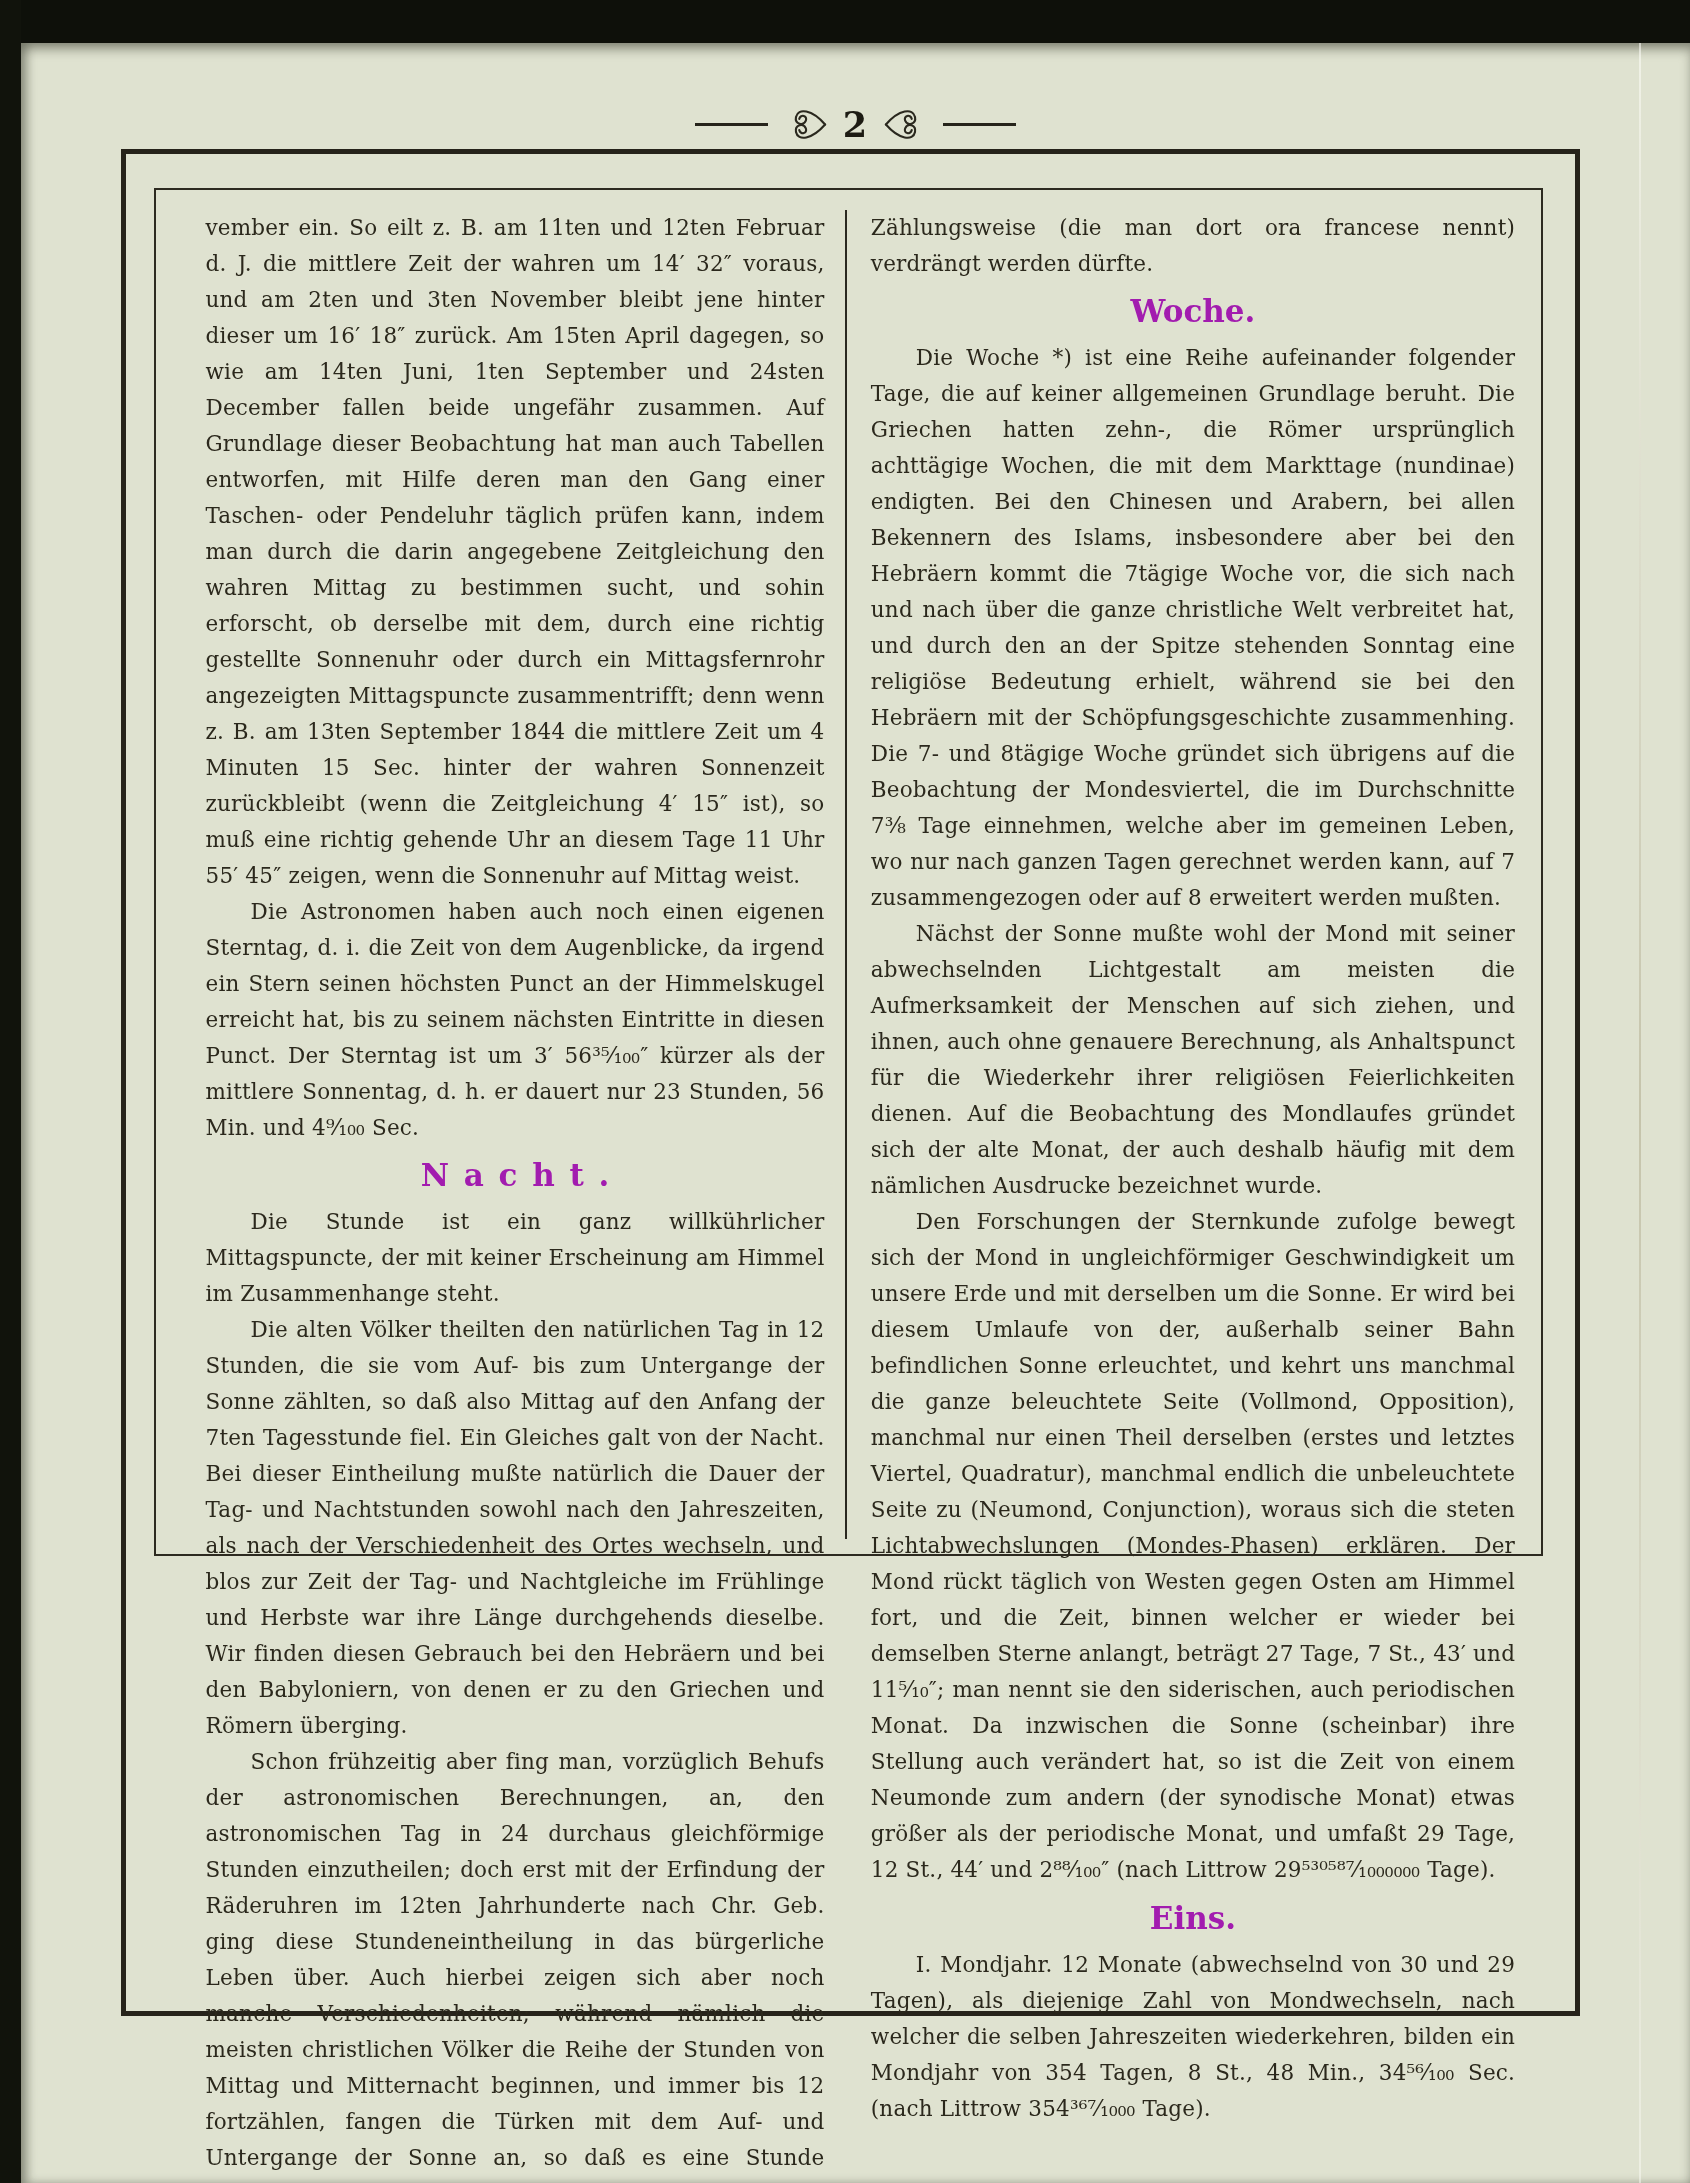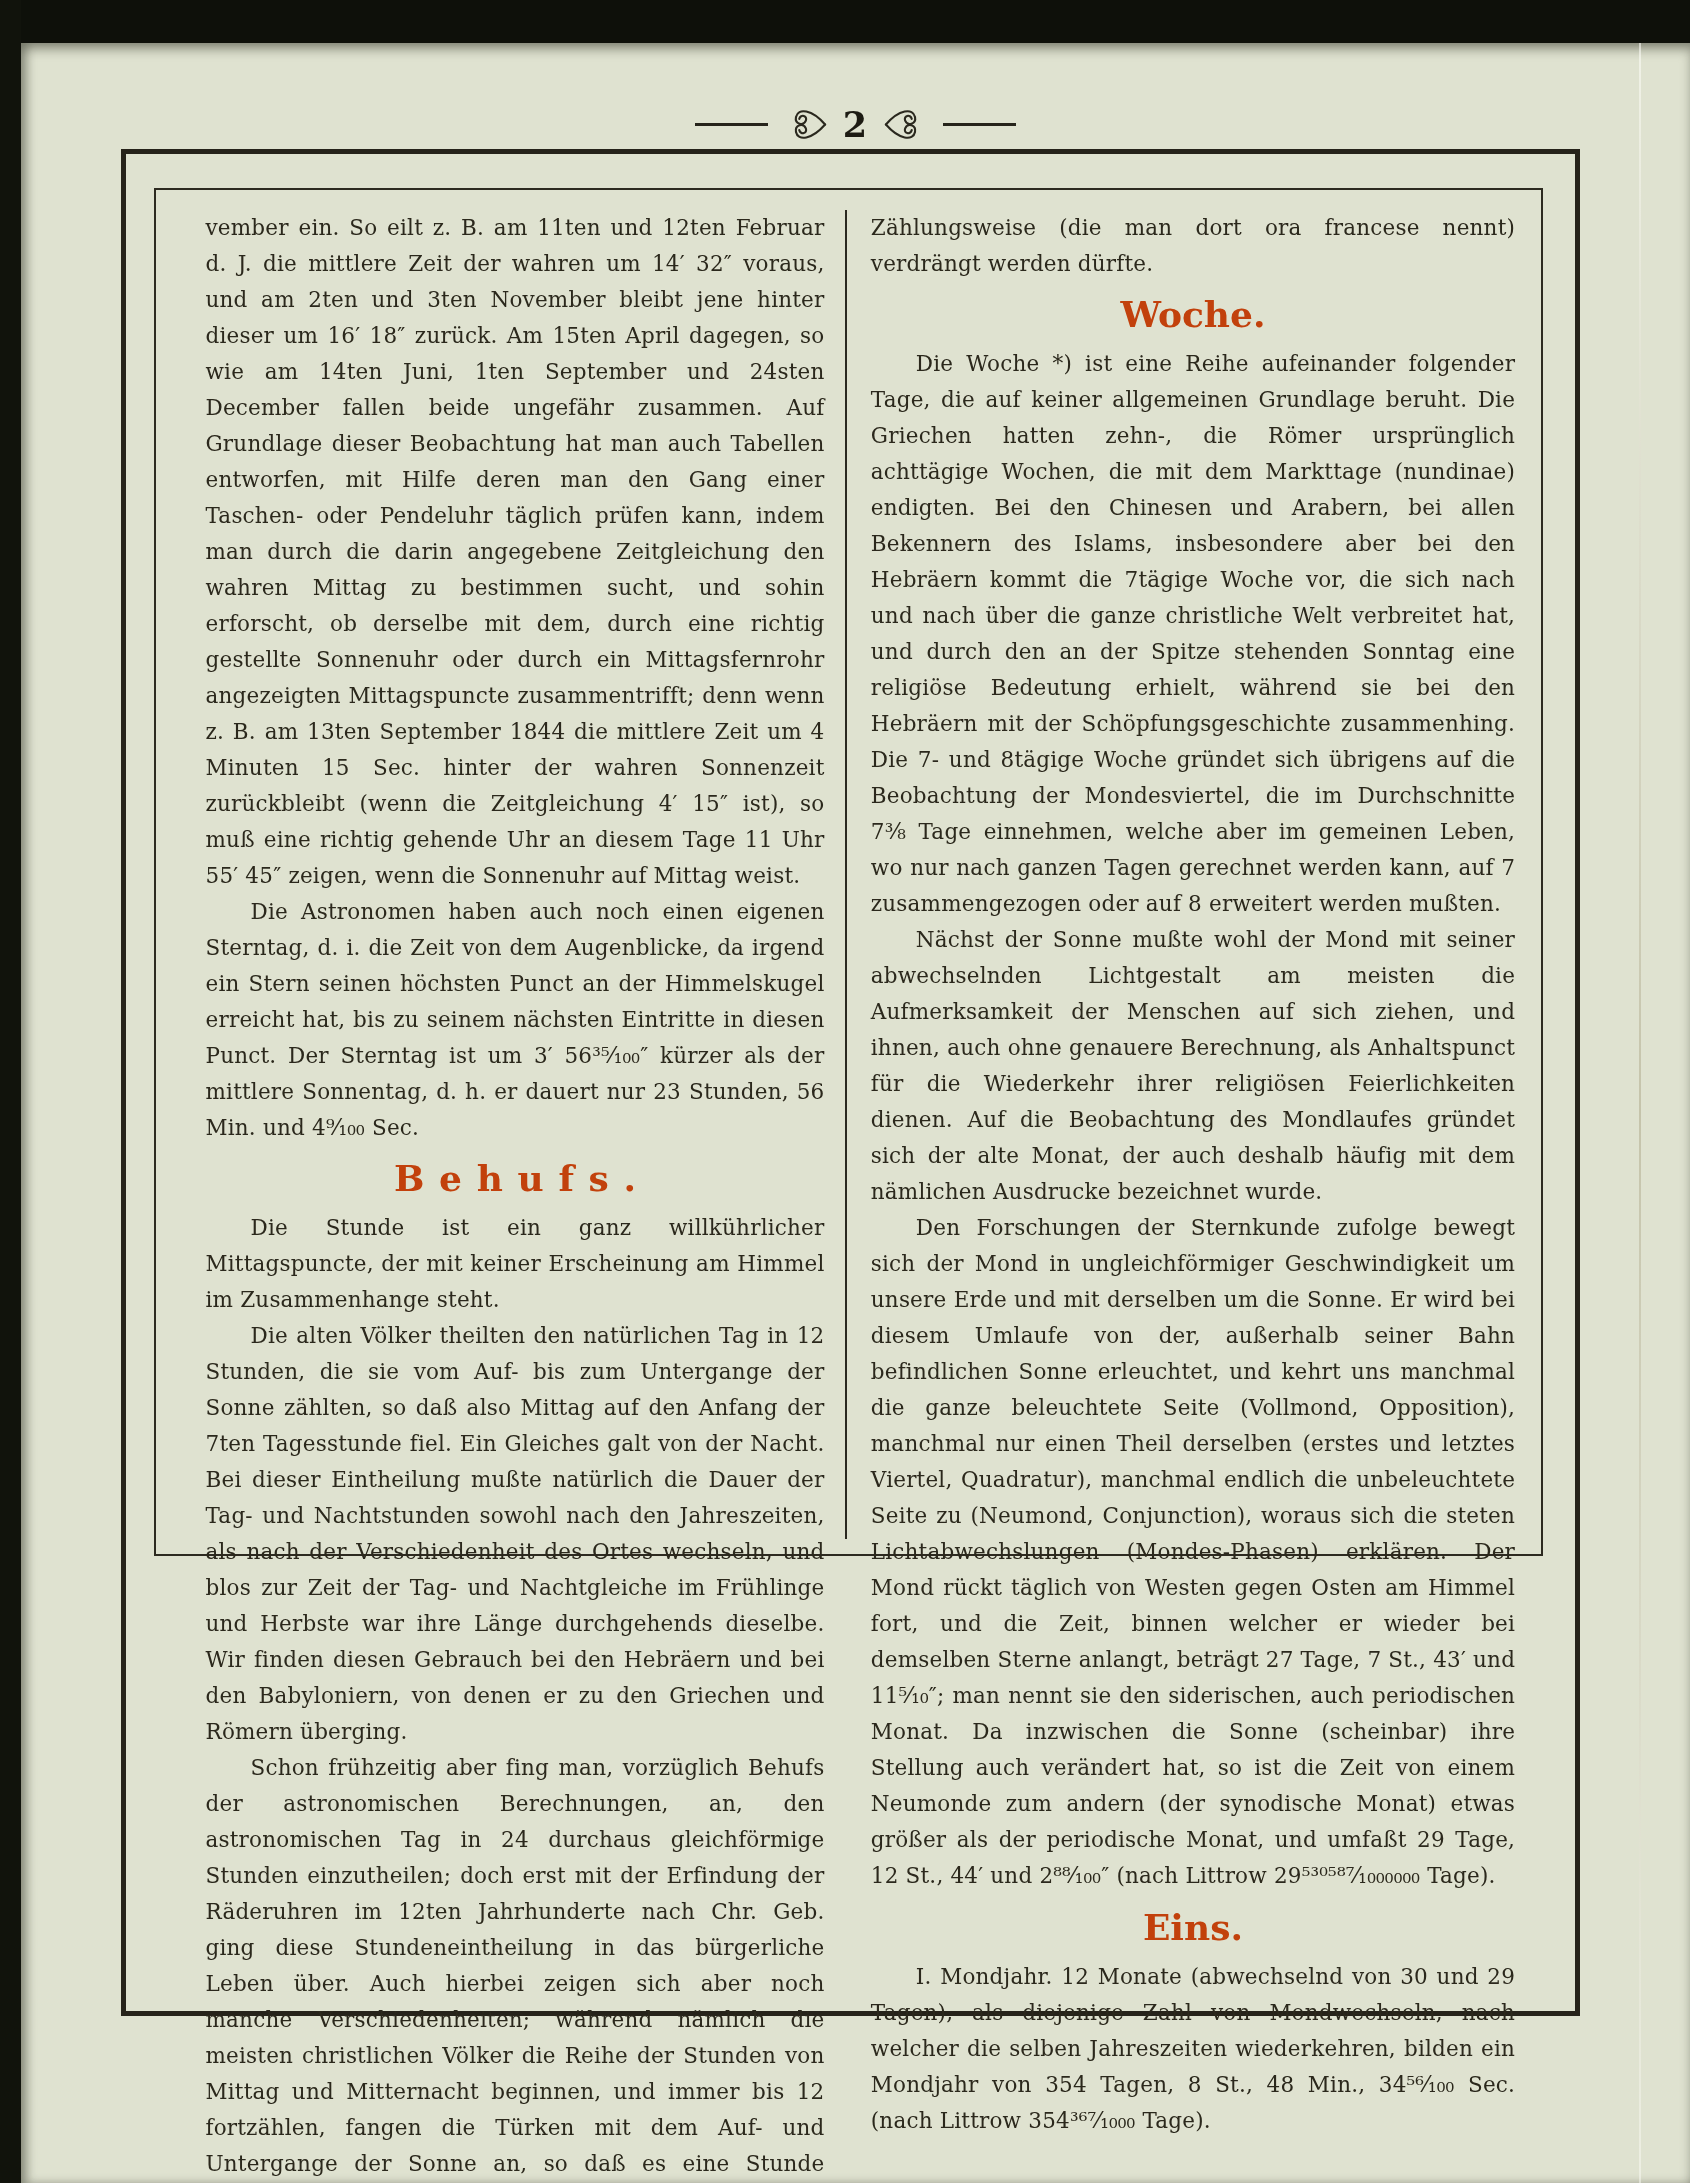--- a/index.html
+++ b/index.html
@@ -47,21 +47,21 @@
   .column{color:#2b281c;}
   .column.left{width:619px;flex:none;}
   .column.right{flex:1;display:flex;flex-direction:column;align-items:center;}
   .col-divider{width:2.4px;background:#2b2920;margin:0 23.4px 0 20.5px;flex:none;}
   .para{
     font-size:21.5px;line-height:36px;text-align:justify;margin:0;
     letter-spacing:0.2px;
   }
   .para.indent{text-indent:45px;}
   .section-heading{
-    font-size:36px;font-weight:bold;color:#c2410c;text-align:center;
+    font-size:31px;font-weight:bold;color:#a21caf;text-align:center;
     margin:11.7px 0 9.8px 0;line-height:1.2;
   }
   .section-heading.sperr{letter-spacing:14.7px;padding-left:14.7px;}
 </style>
 </head>
 <body>
 
 <div class="scan-edge-top"></div>
 <div class="scan-edge-left"></div>
 
@@ -82,21 +82,21 @@
     <div class="header-rule"></div>
   </div>
 
   <div class="frame-outer"></div>
 
   <div class="frame-inner">
 
     <div class="column left">
       <p class="para">vember ein. So eilt z. B. am 11ten und 12ten Februar d. J. die mittlere Zeit der wahren um 14′ 32″ voraus, und am 2ten und 3ten November bleibt jene hinter dieser um 16′ 18″ zurück. Am 15ten April dagegen, so wie am 14ten Juni, 1ten September und 24sten December fallen beide ungefähr zusammen. Auf Grundlage dieser Beobachtung hat man auch Tabellen entworfen, mit Hilfe deren man den Gang einer Taschen- oder Pendeluhr täglich prüfen kann, indem man durch die darin angegebene Zeitgleichung den wahren Mittag zu bestimmen sucht, und sohin erforscht, ob derselbe mit dem, durch eine richtig gestellte Sonnenuhr oder durch ein Mittagsfernrohr angezeigten Mittagspuncte zusammentrifft; denn wenn z. B. am 13ten September 1844 die mittlere Zeit um 4 Minuten 15 Sec. hinter der wahren Sonnenzeit zurückbleibt (wenn die Zeitgleichung 4′ 15″ ist), so muß eine richtig gehende Uhr an diesem Tage 11 Uhr 55′ 45″ zeigen, wenn die Sonnenuhr auf Mittag weist.</p>
       <p class="para indent">Die Astronomen haben auch noch einen eigenen Sterntag, d. i. die Zeit von dem Augenblicke, da irgend ein Stern seinen höchsten Punct an der Himmelskugel erreicht hat, bis zu seinem nächsten Eintritte in diesen Punct. Der Sterntag ist um 3′ 56³⁵⁄₁₀₀″ kürzer als der mittlere Sonnentag, d. h. er dauert nur 23 Stunden, 56 Min. und 4⁹⁄₁₀₀ Sec.</p>
-      <h2 class="section-heading sperr">Behufs.</h2>
+      <h2 class="section-heading sperr">Nacht.</h2>
       <p class="para indent">Die Stunde ist ein ganz willkührlicher Mittagspuncte, der mit keiner Erscheinung am Himmel im Zusammenhange steht.</p>
       <p class="para indent">Die alten Völker theilten den natürlichen Tag in 12 Stunden, die sie vom Auf- bis zum Untergange der Sonne zählten, so daß also Mittag auf den Anfang der 7ten Tagesstunde fiel. Ein Gleiches galt von der Nacht. Bei dieser Eintheilung mußte natürlich die Dauer der Tag- und Nachtstunden sowohl nach den Jahreszeiten, als nach der Verschiedenheit des Ortes wechseln, und blos zur Zeit der Tag- und Nachtgleiche im Frühlinge und Herbste war ihre Länge durchgehends dieselbe. Wir finden diesen Gebrauch bei den Hebräern und bei den Babyloniern, von denen er zu den Griechen und Römern überging.</p>
       <p class="para indent">Schon frühzeitig aber fing man, vorzüglich Behufs der astronomischen Berechnungen, an, den astronomischen Tag in 24 durchaus gleichförmige Stunden einzutheilen; doch erst mit der Erfindung der Räderuhren im 12ten Jahrhunderte nach Chr. Geb. ging diese Stundeneintheilung in das bürgerliche Leben über. Auch hierbei zeigen sich aber noch manche Verschiedenheiten; während nämlich die meisten christlichen Völker die Reihe der Stunden von Mittag und Mitternacht beginnen, und immer bis 12 fortzählen, fangen die Türken mit dem Auf- und Untergange der Sonne an, so daß es eine Stunde nachher bei ihnen 1 Uhr ist. In Italien endlich wird noch häufig vom Anbruche der Nacht (¹⁄₂ Stunde nach Sonnenuntergang) bis 24 fortgezählt, ja die Thurmuhren zeigen und schlagen daselbst oft gar nur 6 Stunden und fangen dann wieder mit Eins an; ohne Zweifel eine sehr unbequeme Einrichtung, die jedoch nach und nach durch unsere</p>
     </div>
 
     <div class="col-divider"></div>
 
     <div class="column right">
       <p class="para">Zählungsweise (die man dort ora francese nennt) verdrängt werden dürfte.</p>
       <h2 class="section-heading">Woche.</h2>

